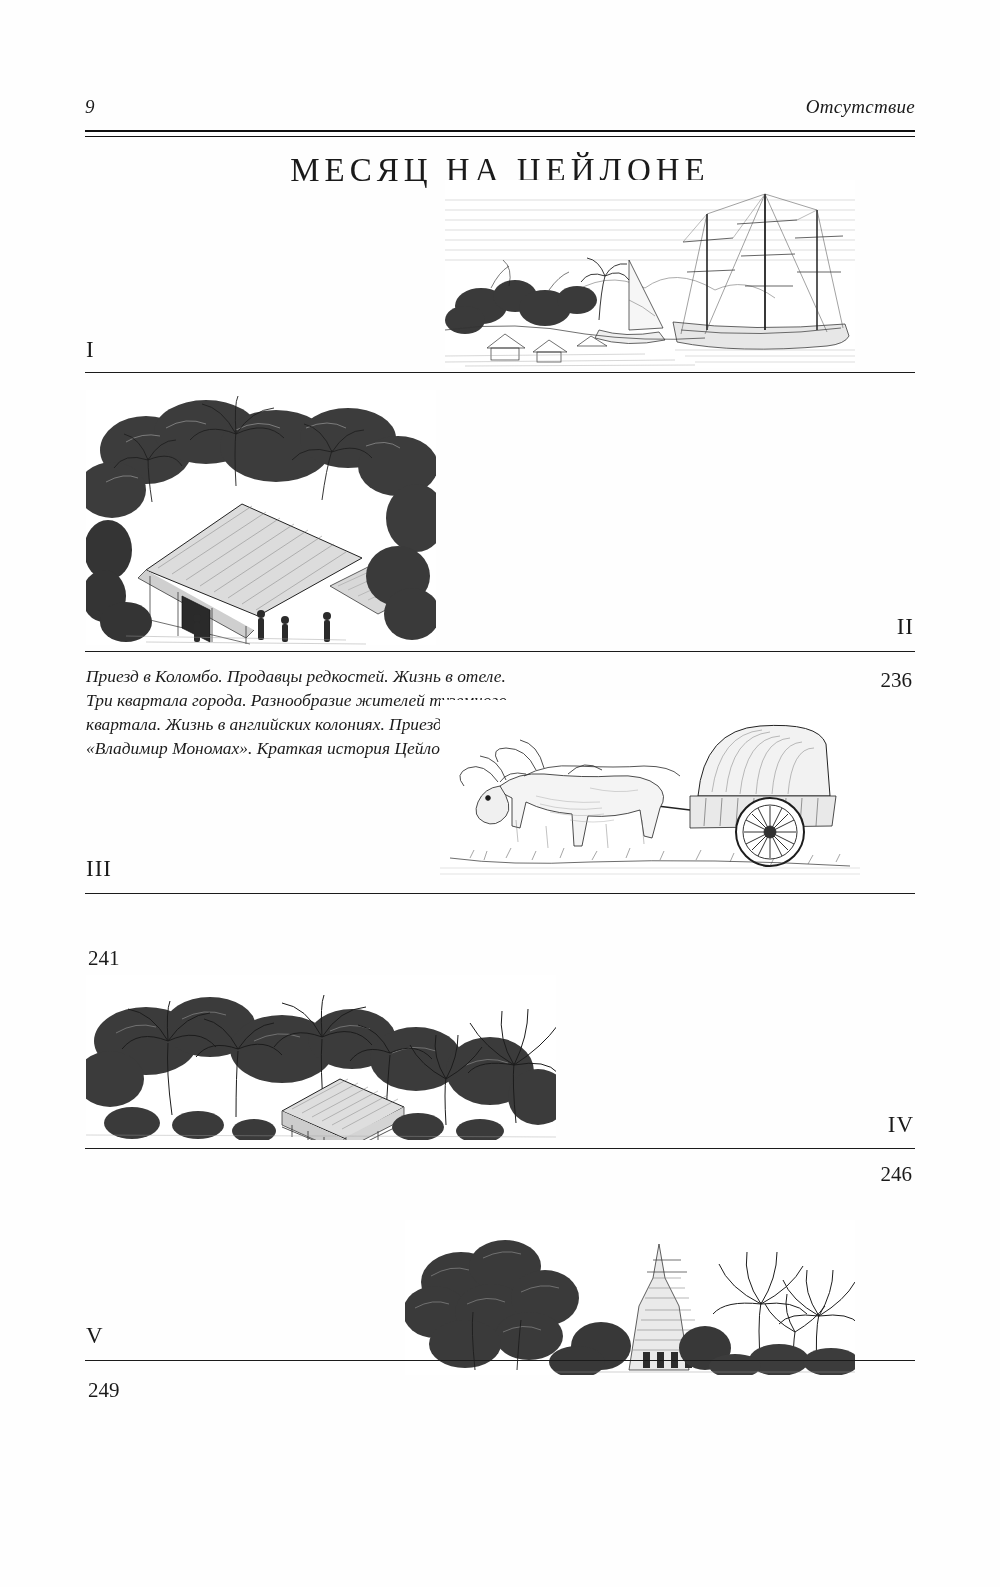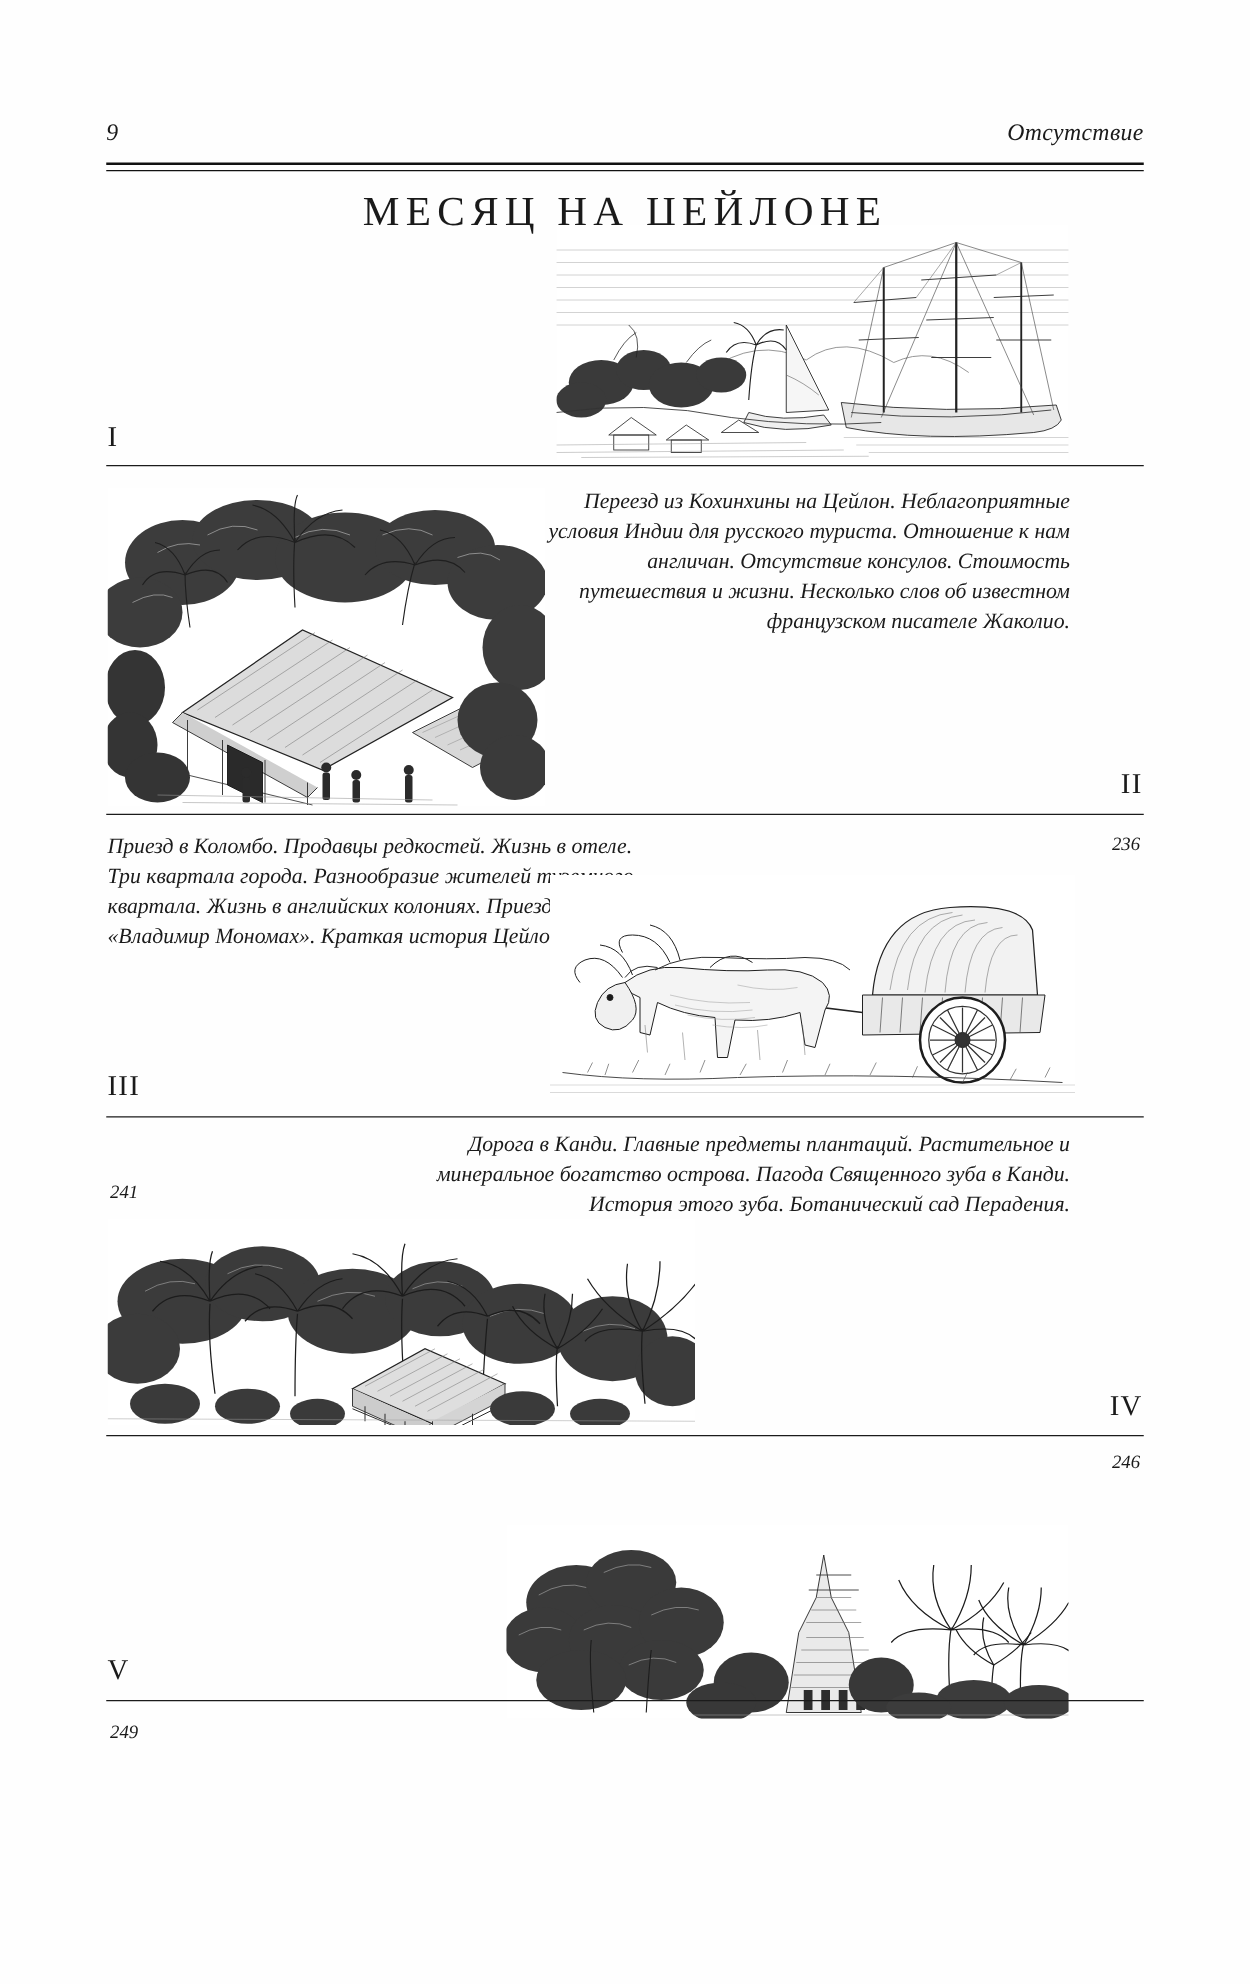--- a/index.html
+++ b/index.html
@@ -70,22 +70,21 @@
     position: absolute;
     font-size: 23px;
     letter-spacing: 1px;
   }
   .numeral.left { left: 86px; }
   .numeral.right { right: 86px; }
 
   
   .pagenum {
     position: absolute;
-    font-style: italic;
-    font-size: 15px;
+    font-size: 21px;
   }
   .pagenum.left { left: 88px; }
   .pagenum.right { right: 88px; }
 
   
   .desc {
     position: absolute;
     font-style: italic;
     font-size: 17.4px;
     line-height: 1.38;
@@ -192,21 +191,20 @@
           <line x1="250" y1="182" x2="410" y2="182"></line>
         </g>
       </g>
     </svg>
   </div>
 
   <div class="numeral left" style="top:337px;">I</div>
   <div class="hr" style="top:372px;"></div>
 
   <div class="pagenum left" style="top:392px;">231</div>
-  <div class="desc right-al" style="left:428px; width:428px; top:388px;">Переезд из Кохинхины на Цейлон. Неблагоприятные условия Индии для русского туриста. Отношение к нам англичан. Отсутствие консулов. Стоимость путешествия и жизни. Несколько слов об известном французском писателе Жаколио.</div>
 
   <div class="illus" style="left:86px; top:390px; width:350px; height:255px;">
     <svg width="350" height="255" viewBox="0 0 350 255">
       <rect class="eng-bg" x="0" y="0" width="350" height="255"></rect>
       <g stroke="#2b2b2b" fill="none" stroke-width="0.7">
 
         <g fill="#3c3c3c" stroke="none">
           <ellipse cx="60" cy="60" rx="46" ry="34"></ellipse>
           <ellipse cx="120" cy="42" rx="52" ry="32"></ellipse>
           <ellipse cx="190" cy="56" rx="56" ry="36"></ellipse>
@@ -347,21 +345,20 @@
           <line x1="0" y1="174" x2="420" y2="174"></line>
         </g>
       </g>
     </svg>
   </div>
 
   <div class="numeral left" style="top:856px;">III</div>
   <div class="hr" style="top:893px;"></div>
 
   <div class="pagenum left" style="top:946px;">241</div>
-  <div class="desc right-al" style="left:330px; width:526px; top:903px;">Дорога в Канди. Главные предметы плантаций. Растительное и минеральное богатство острова. Пагода Священного зуба в Канди. История этого зуба. Ботанический сад Перадения.</div>
 
   <div class="illus" style="left:86px; top:975px; width:470px; height:165px;">
     <svg width="470" height="165" viewBox="0 0 470 165">
       <rect class="eng-bg" x="0" y="0" width="470" height="165"></rect>
       <g fill="none" stroke="#262626" stroke-width="0.7">
 
         <g fill="#3b3b3b" stroke="none">
           <ellipse cx="60" cy="66" rx="52" ry="34"></ellipse>
           <ellipse cx="124" cy="52" rx="46" ry="30"></ellipse>
           <ellipse cx="196" cy="74" rx="52" ry="34"></ellipse>

